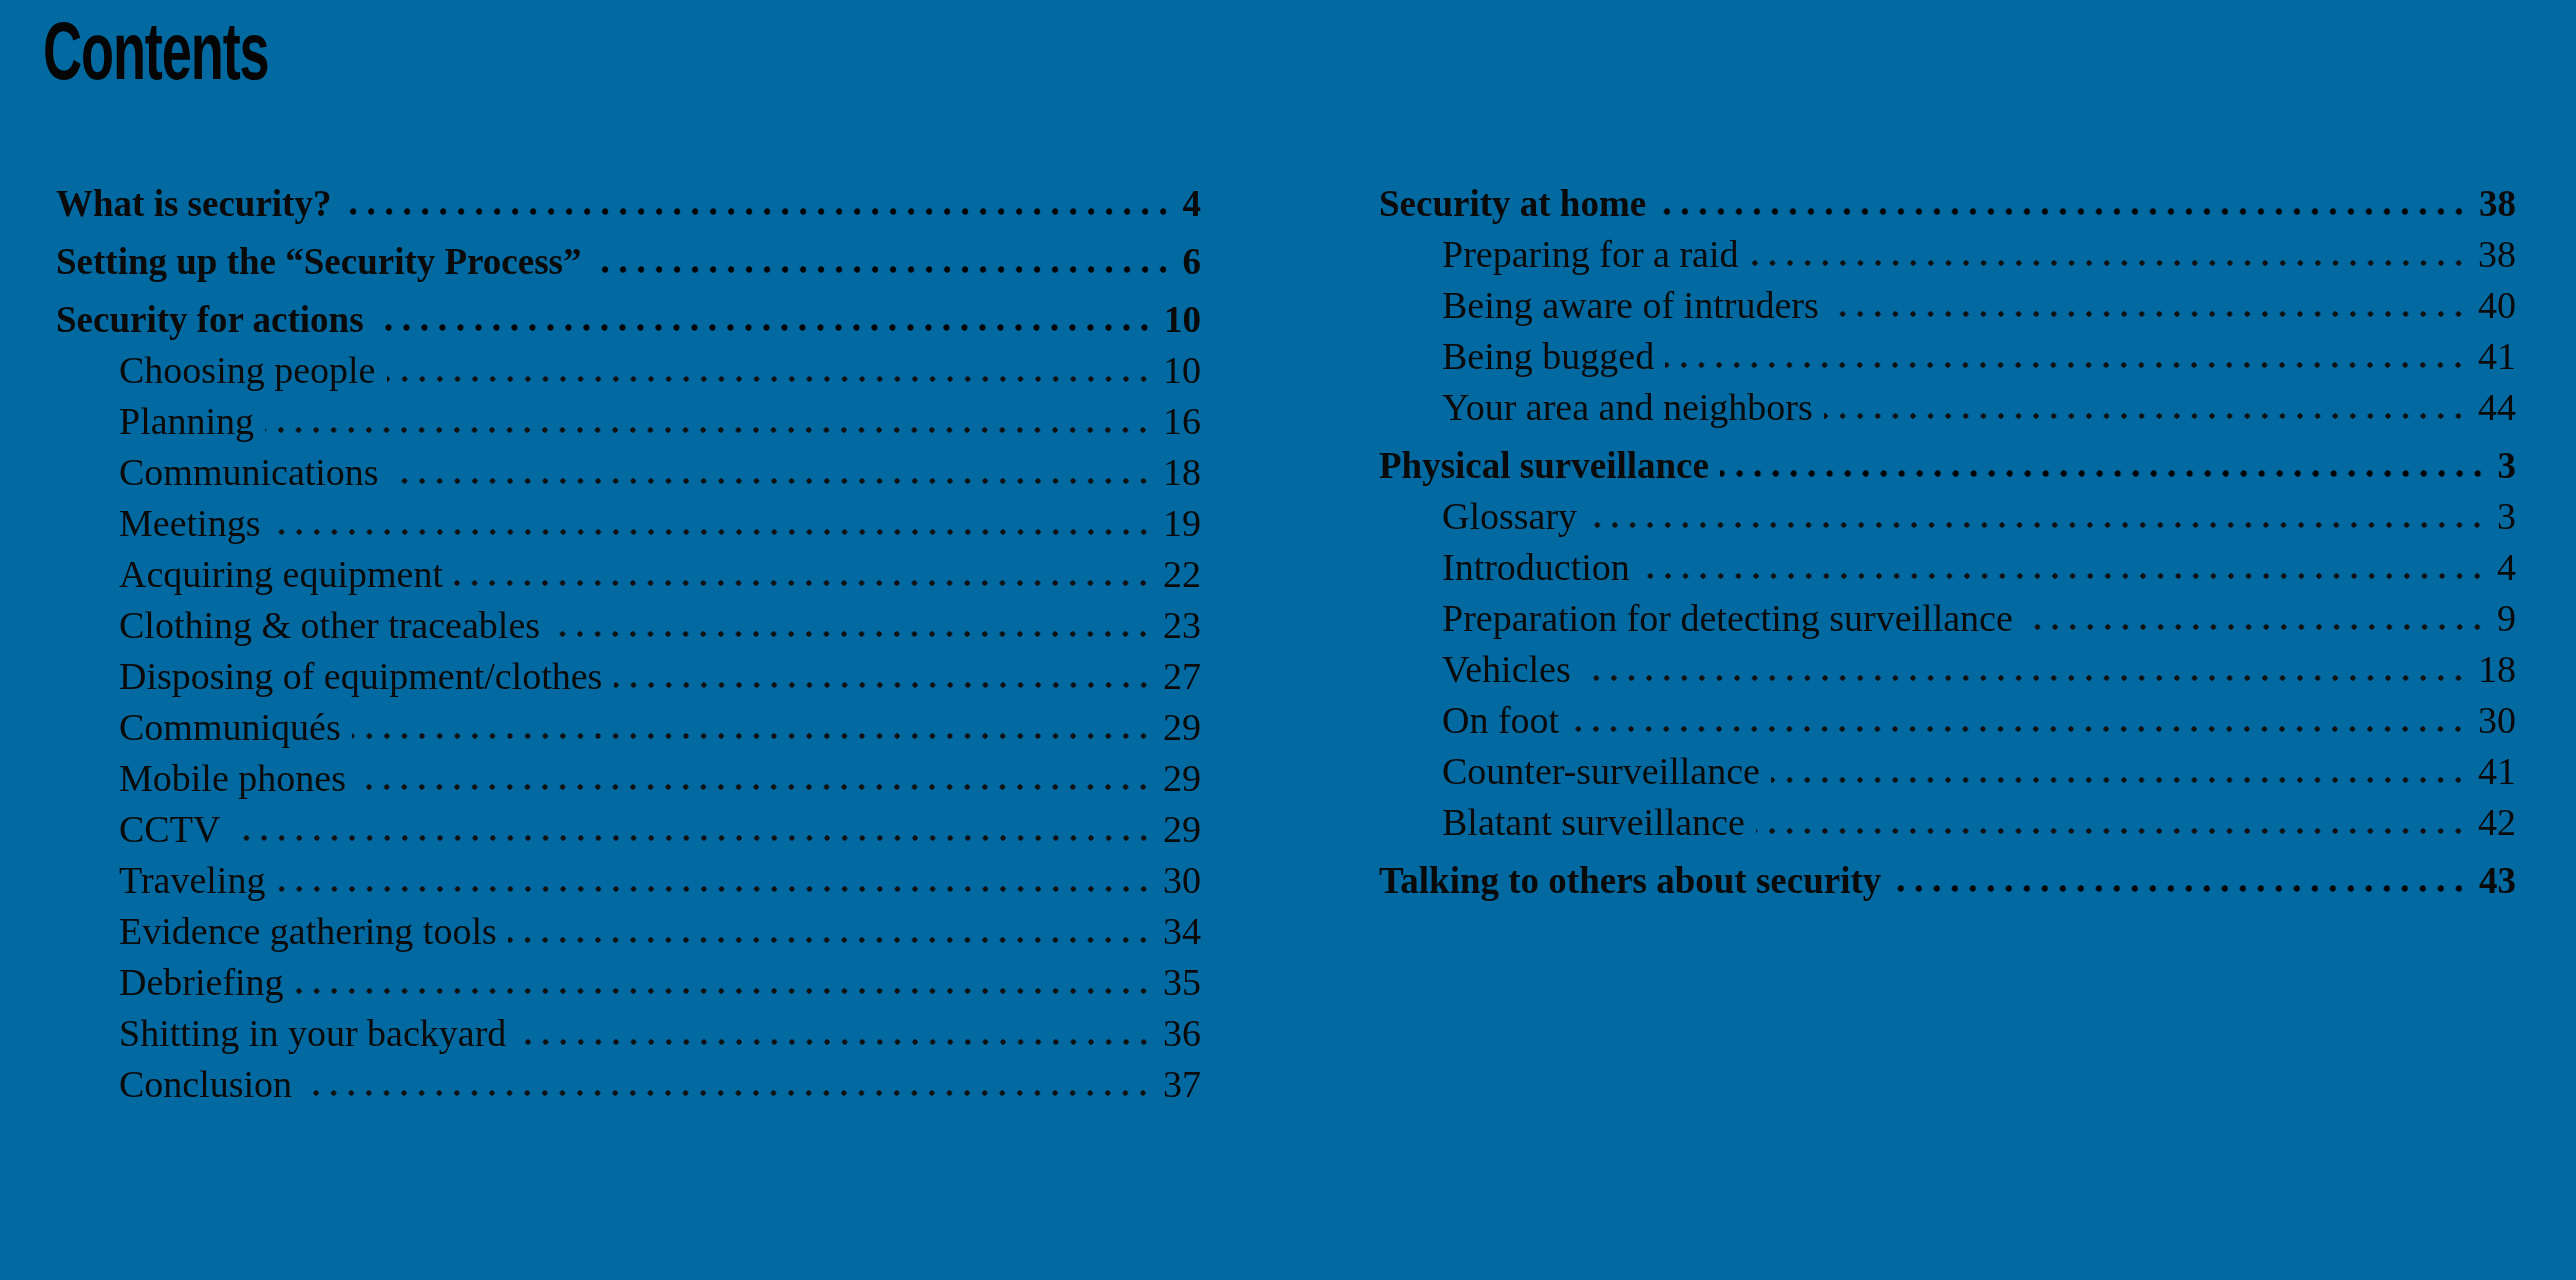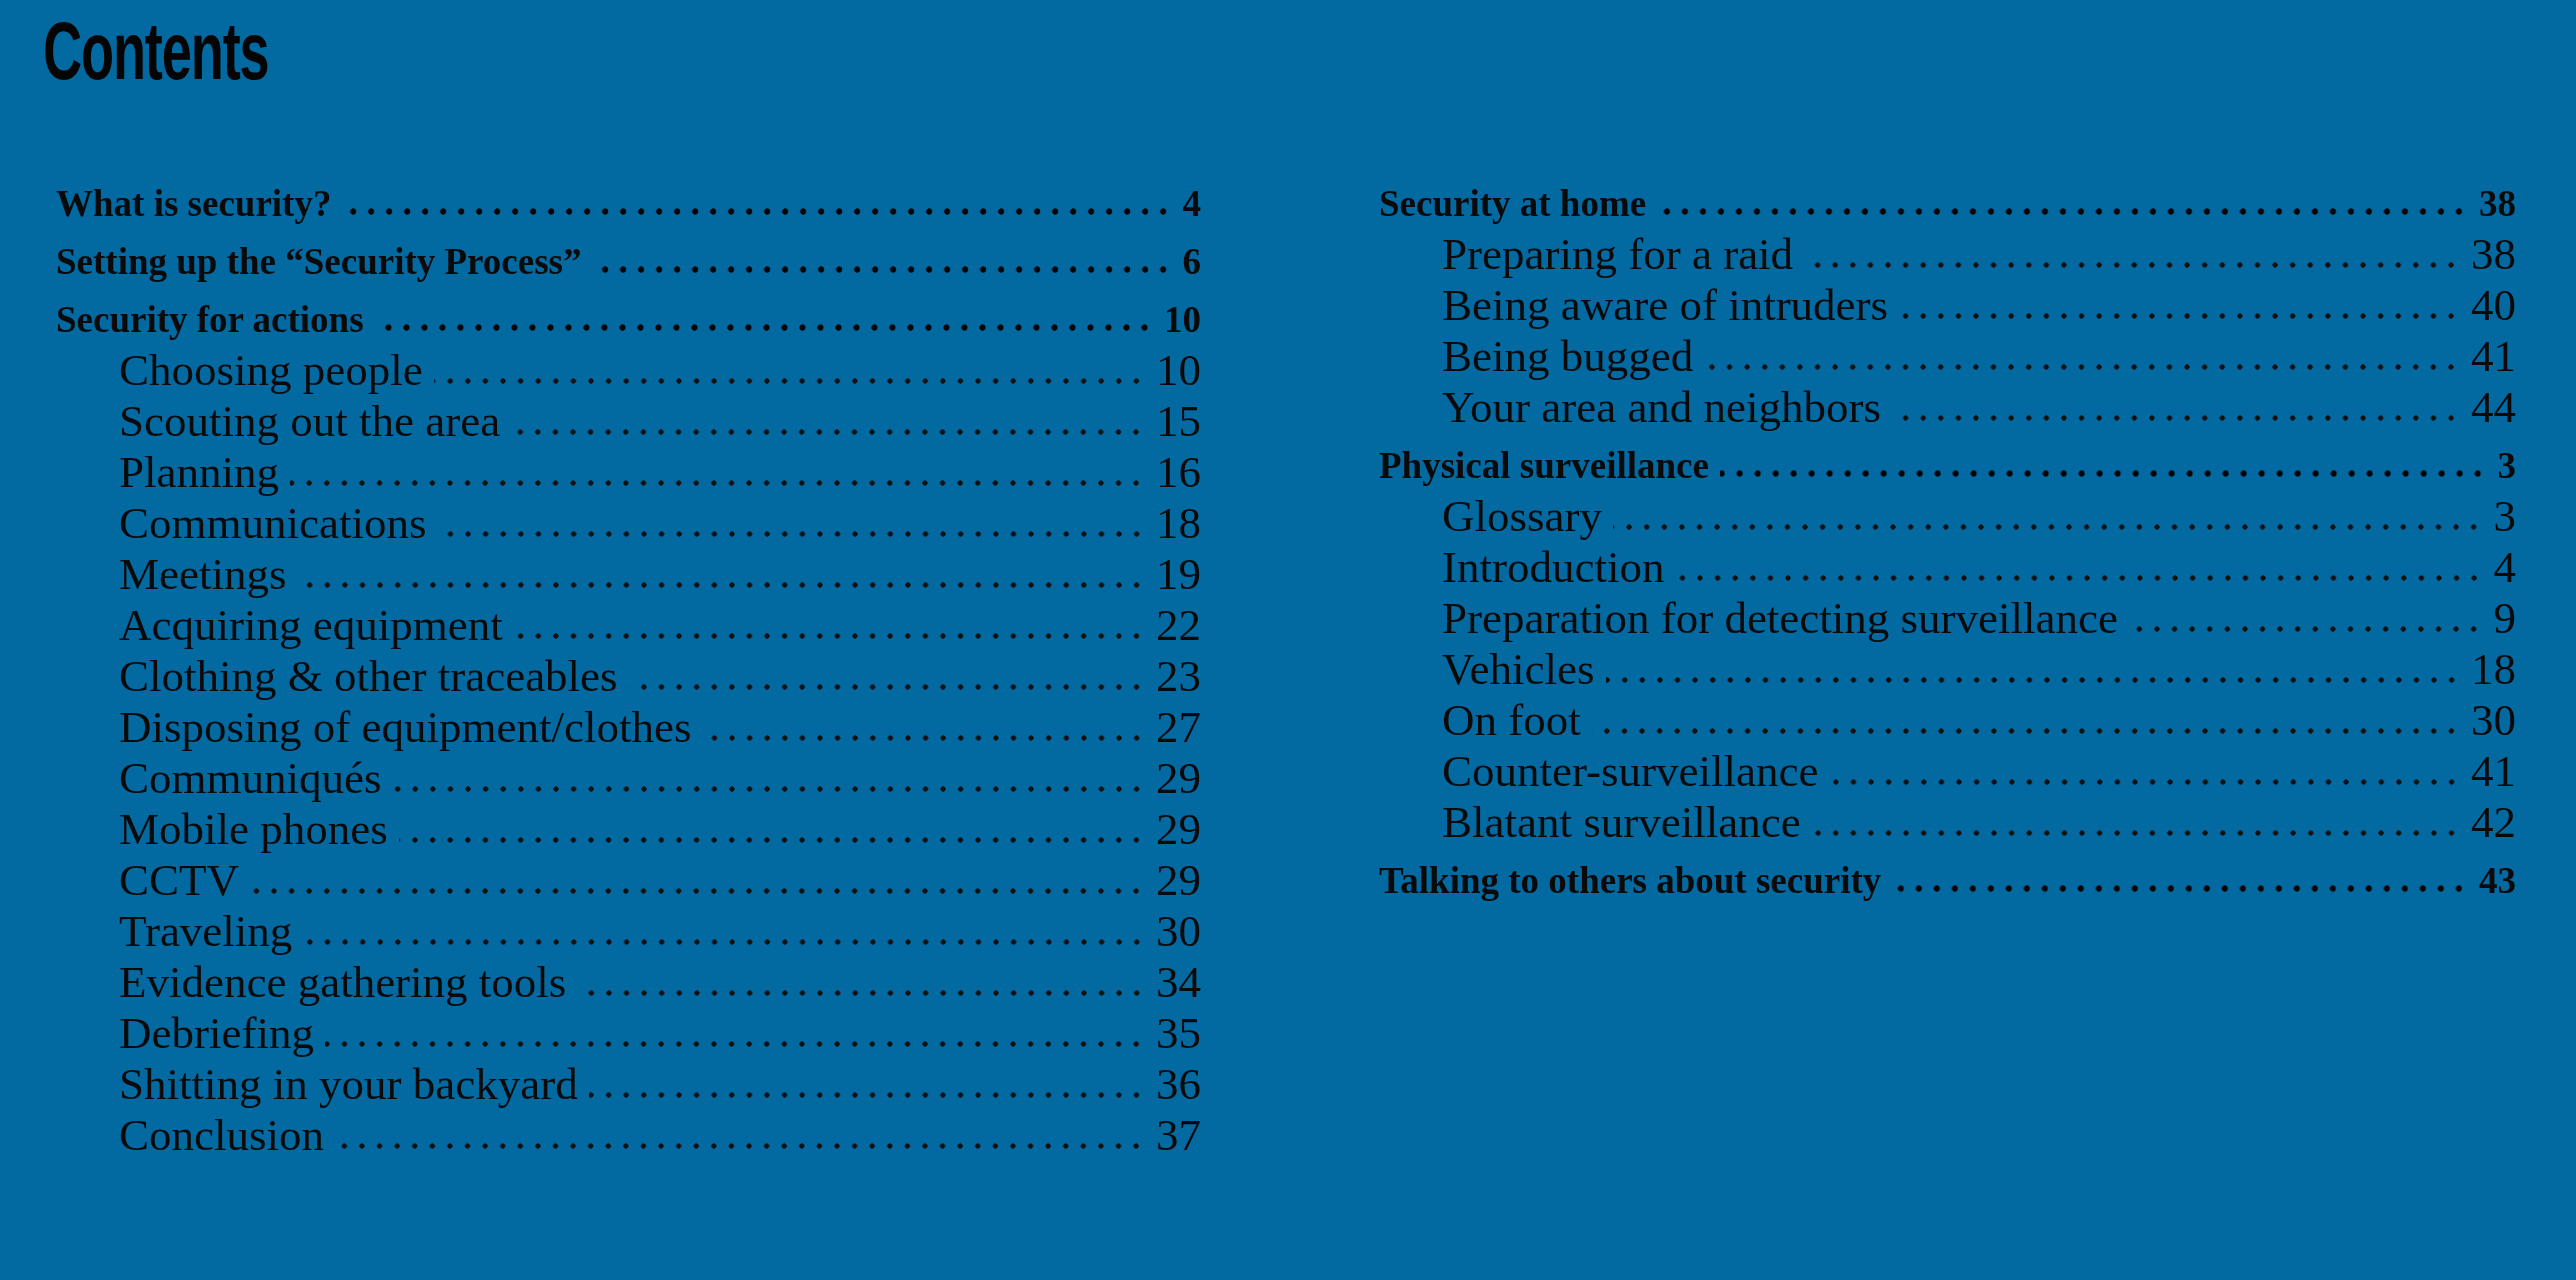--- a/index.html
+++ b/index.html
@@ -35,21 +35,21 @@
     top: 169px;
     display: block;
   }
   .col-left  { left: 56px;   width: 1145px; }
   .col-right { left: 1379px; width: 1137px; text-align: right; }
 
   .row {
     display: flex;
     align-items: baseline;
     height: 51px;
-    font-size: 45px;
+    font-size: 38px;
     line-height: 51px;
     white-space: nowrap;
   }
   .row.l1 {
     font-weight: 700;
     font-size: 37px;
     margin-top: 7px;
   }
   .row.l1:first-child { margin-top: 9px; }
   .row.l2 { padding-left: 63px; }
@@ -94,25 +94,20 @@
     <span class="label">Security for actions</span>
     <span class="leader"></span>
     <span class="pagenum">10</span>
   </div>
       <div class="row l2">
     <span class="label">Choosing people</span>
     <span class="leader"></span>
     <span class="pagenum">10</span>
   </div>
       <div class="row l2">
-    <span class="label">Scouting out the area</span>
-    <span class="leader"></span>
-    <span class="pagenum">15</span>
-  </div>
-      <div class="row l2">
     <span class="label">Planning</span>
     <span class="leader"></span>
     <span class="pagenum">16</span>
   </div>
       <div class="row l2">
     <span class="label">Communications</span>
     <span class="leader"></span>
     <span class="pagenum">18</span>
   </div>
       <div class="row l2">

